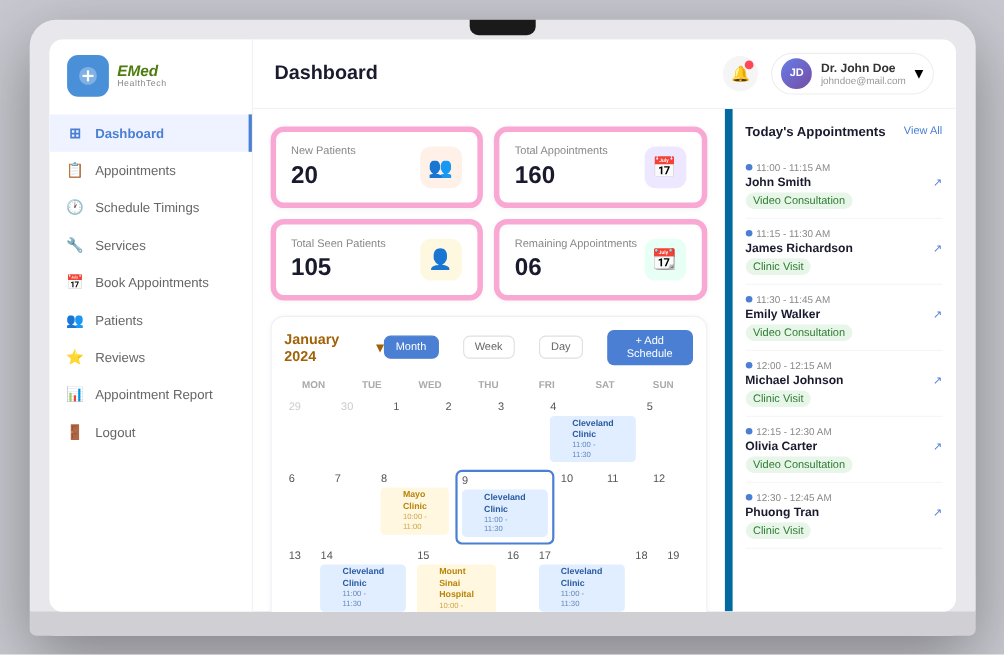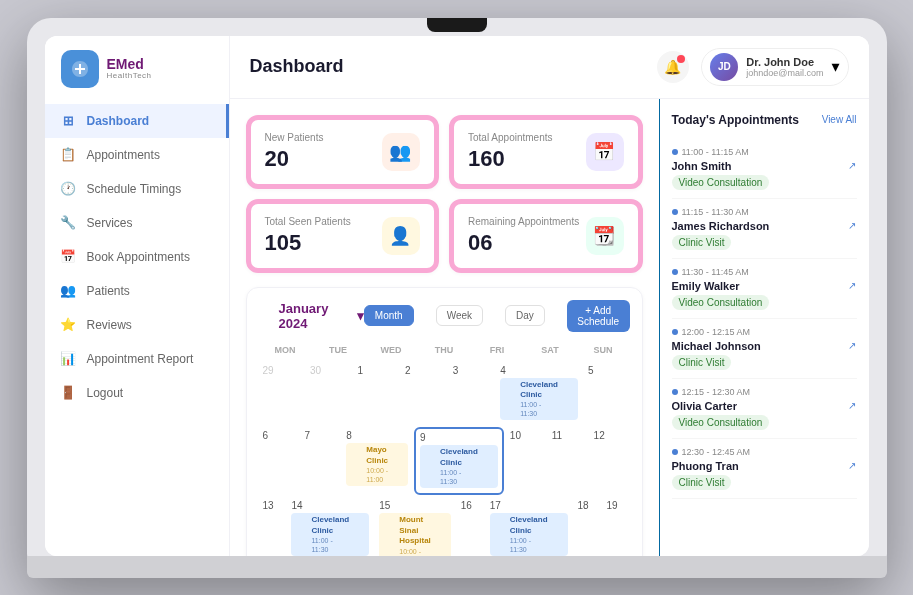--- a/index.html
+++ b/index.html
@@ -72,22 +72,23 @@
       border-radius: 10px;
       display: flex;
       align-items: center;
       justify-content: center;
       color: white;
       font-size: 16px;
     }
     .logo-text .brand-main {
       font-size: 14px;
       font-weight: 800;
-      color: #701a75;
+      color: #4d7c0f;
       line-height: 1;
+      font-style: italic;
     }
     .logo-text .brand-sub {
       font-size: 8px;
       color: #888;
       letter-spacing: 0.5px;
     }
     .nav-item {
       display: flex;
       align-items: center;
       gap: 10px;
@@ -230,23 +231,22 @@
       align-items: center;
       justify-content: space-between;
       margin-bottom: 10px;
     }
     .cal-month-btn {
       display: flex;
       align-items: center;
       gap: 4px;
       font-size: 13px;
       font-weight: 600;
-      color: #701a75;
+      color: #a16207;
       cursor: pointer;
-      margin-left: 20px;
     }
     .cal-view-btns {
       display: flex;
       gap: 22px;
       align-items: center;
     }
     .view-btn {
       padding: 4px 10px;
       border-radius: 6px;
       font-size: 10px;
@@ -305,21 +305,21 @@
       margin-bottom: 2px;
       line-height: 1.3;
     }
     .cal-event.yellow { background: #fff7e0; color: #b8860b; }
     .cal-event.blue { background: #e0eeff; color: #2c5aa0; }
     .event-name { font-weight: 600; }
     .event-time { color: inherit; opacity: 0.7; font-size: 7px; }
     
     .right-panel {
       width: 210px;
-      border-left: 1px solid #0369a1;
+      border-left: 7px solid #0369a1;
       background: #fff;
       overflow-y: auto;
       padding: 14px 12px;
       flex-shrink: 0;
     }
     .panel-header {
       display: flex;
       justify-content: space-between;
       align-items: center;
       margin-bottom: 12px;

